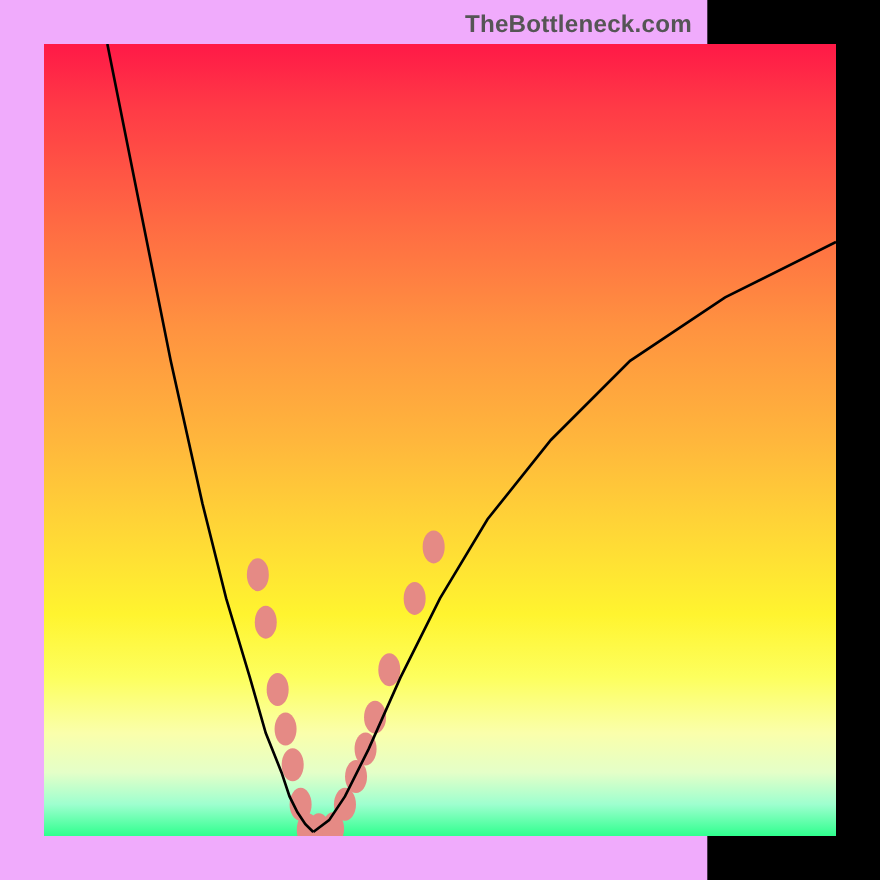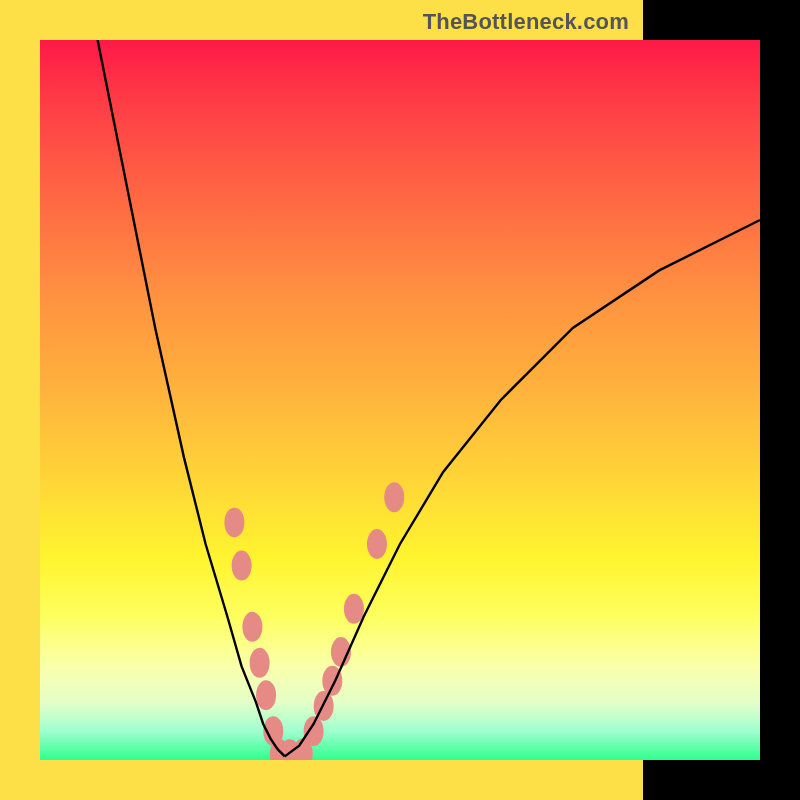--- a/index.html
+++ b/index.html
@@ -10,21 +10,21 @@
     overflow: hidden;
     background: #000;
     font-family: Arial, Helvetica, sans-serif;
   }
   .frame {
     position: absolute;
     top: 0;
     left: 0;
     width: 643px;
     height: 800px;
-    background: #fde047;
+    background: #f0abfc;
   }
   .plot {
     position: absolute;
     top: 40px;
     left: 40px;
     width: 720px;
     height: 720px;
     overflow: hidden;
   }
   .gradient {

